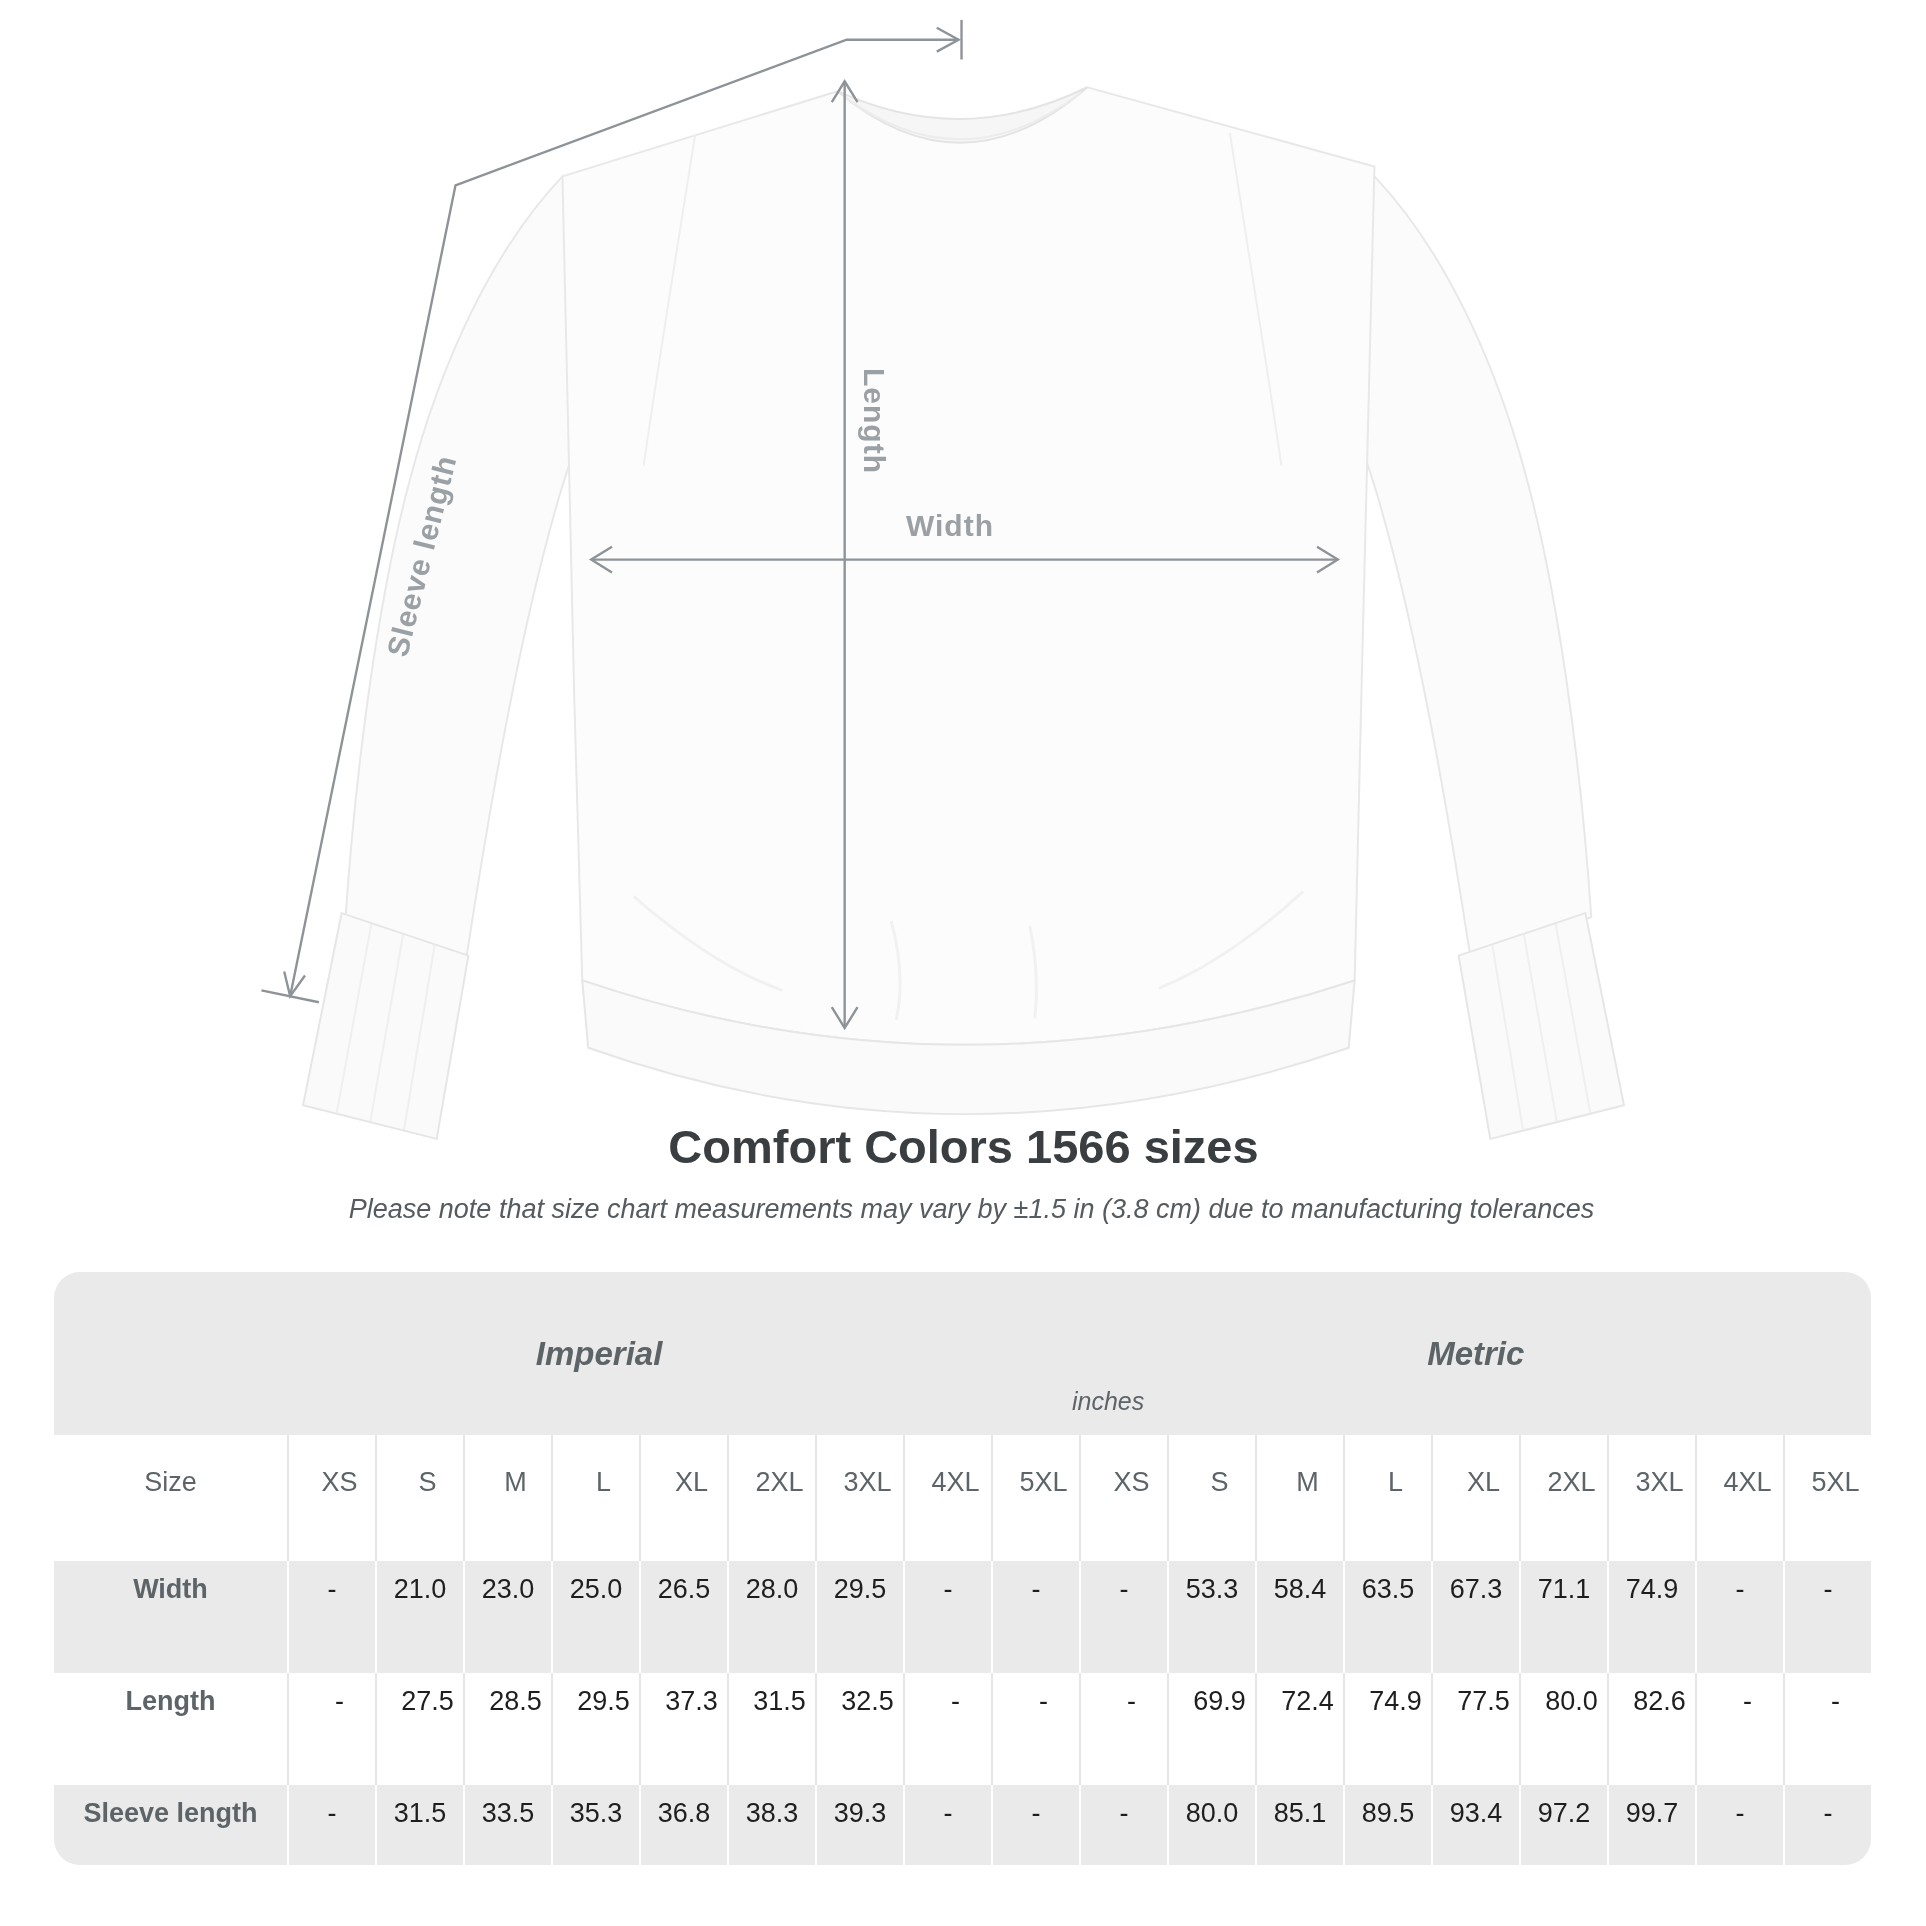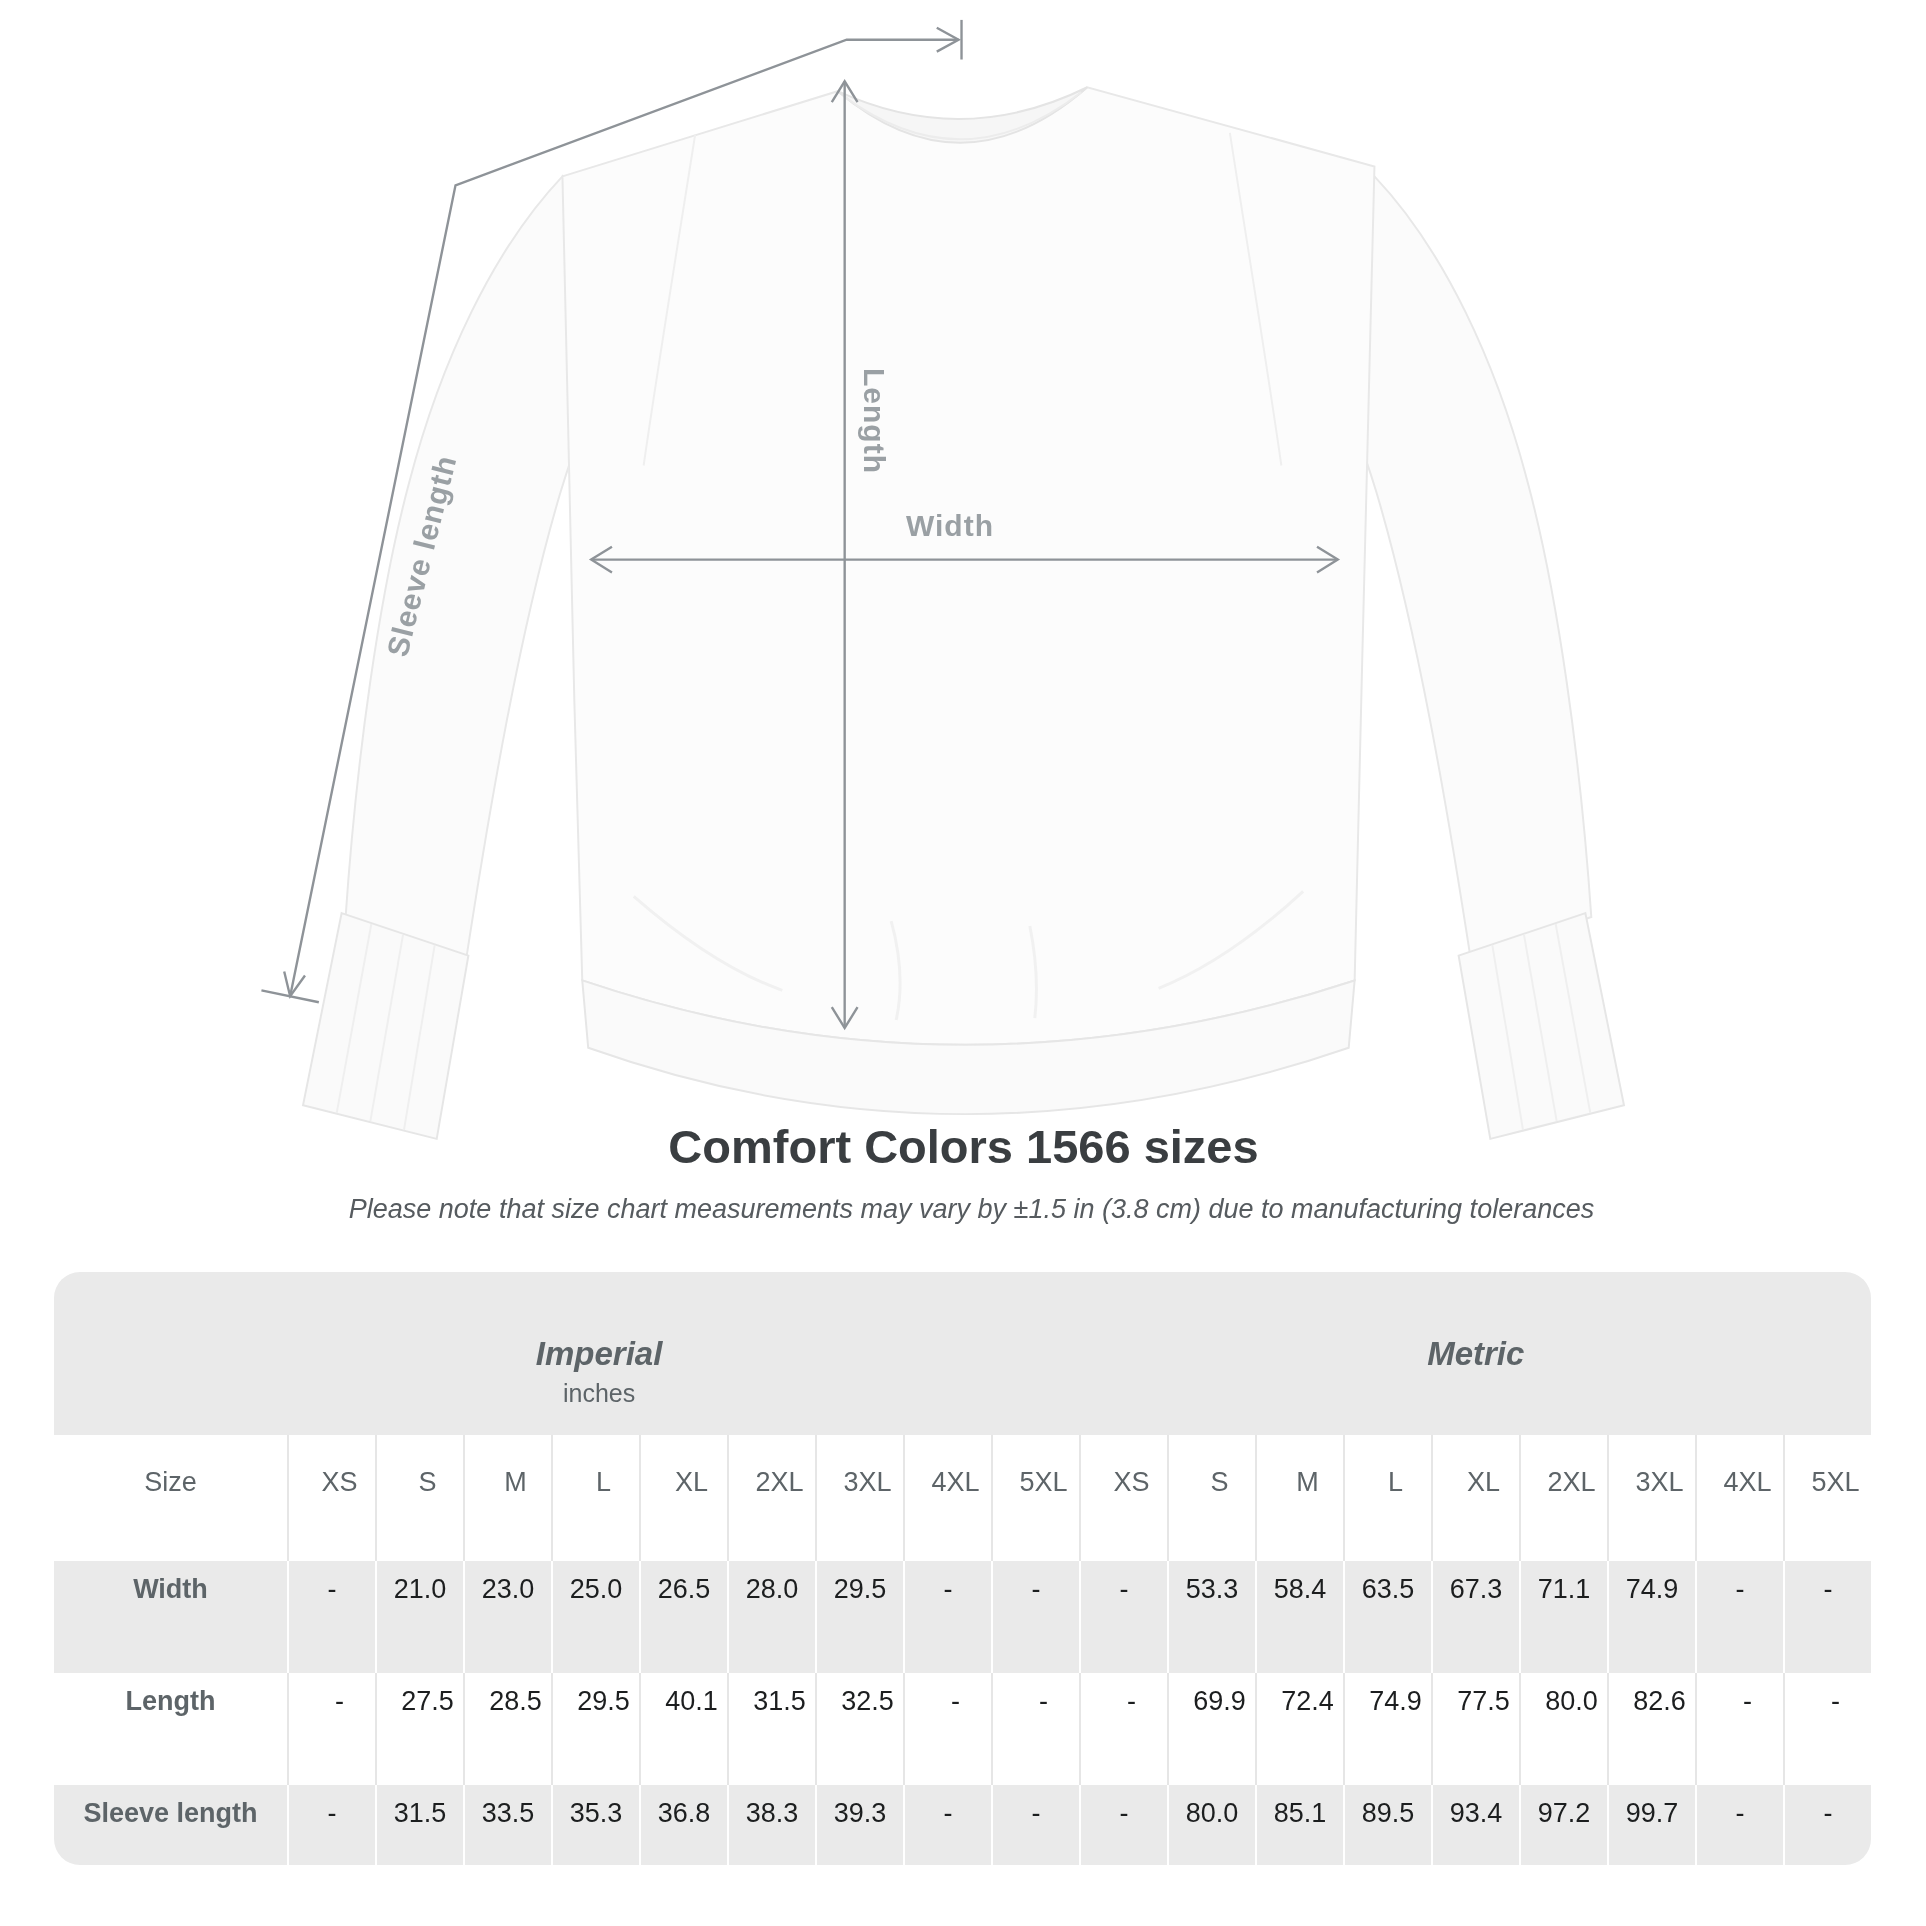--- a/index.html
+++ b/index.html
@@ -22,21 +22,21 @@
   .subtitle{position:absolute;top:1194px;left:8px;width:100%;text-align:center;
             font-size:27px;font-style:italic;color:#565b5f;}
 
   
   .table{position:absolute;top:1272px;left:54px;width:1817px;}
   .band{position:relative;height:163px;background:#eaeaea;border-radius:26px 26px 0 0;}
   .ug{position:absolute;top:0;text-align:center;color:#5d6468;}
   .ug.imperial{left:0;width:60%;}
   .ug.metric{left:56.5%;width:43.5%;}
   .ug-name{padding-top:28px;font-size:33px;font-weight:bold;font-style:italic;margin-top:35px;}
-  .ug-unit{margin-top:6px;font-size:25px;}
+  .ug-unit{margin-top:14px;font-size:25px;font-style:italic;text-align:right;}
 
   .row{display:grid;grid-template-columns:233px repeat(18,1fr);}
   .row.sizes{height:126px;background:#ffffff;}
   .row.data{height:112px;}
   .row.gray{background:#eaeaea;}
   .row.white{background:#ffffff;}
   .row.last{height:80px;border-radius:0 0 26px 26px;}
 
   .cell{display:flex;justify-content:center;align-items:flex-start;
         font-size:27px;line-height:32px;}
@@ -160,21 +160,21 @@
       <div class="cell">-</div>
       <div class="cell">-</div>
     </div>
 
     <div class="row data white">
       <div class="cell label">Length</div>
       <div class="cell">-</div>
       <div class="cell">27.5</div>
       <div class="cell">28.5</div>
       <div class="cell">29.5</div>
-      <div class="cell">40.1</div>
+      <div class="cell">37.3</div>
       <div class="cell">31.5</div>
       <div class="cell">32.5</div>
       <div class="cell">-</div>
       <div class="cell">-</div>
       <div class="cell">-</div>
       <div class="cell">69.9</div>
       <div class="cell">72.4</div>
       <div class="cell">74.9</div>
       <div class="cell">77.5</div>
       <div class="cell">80.0</div>

